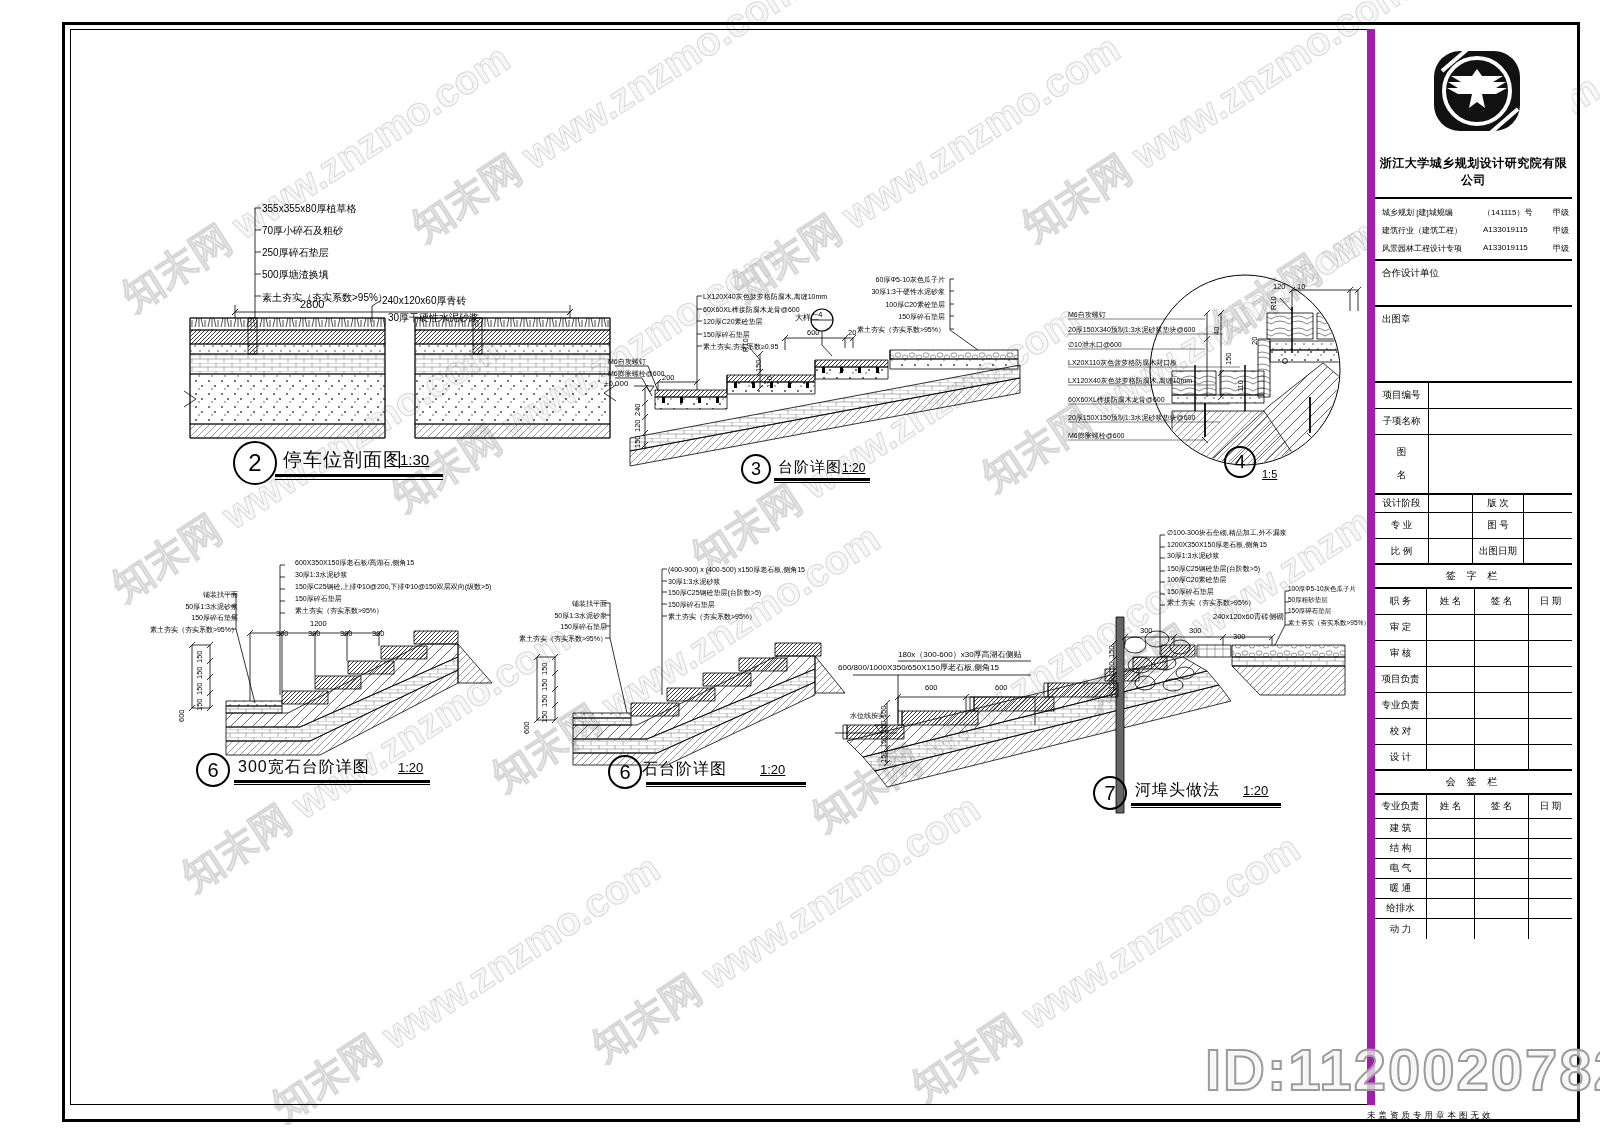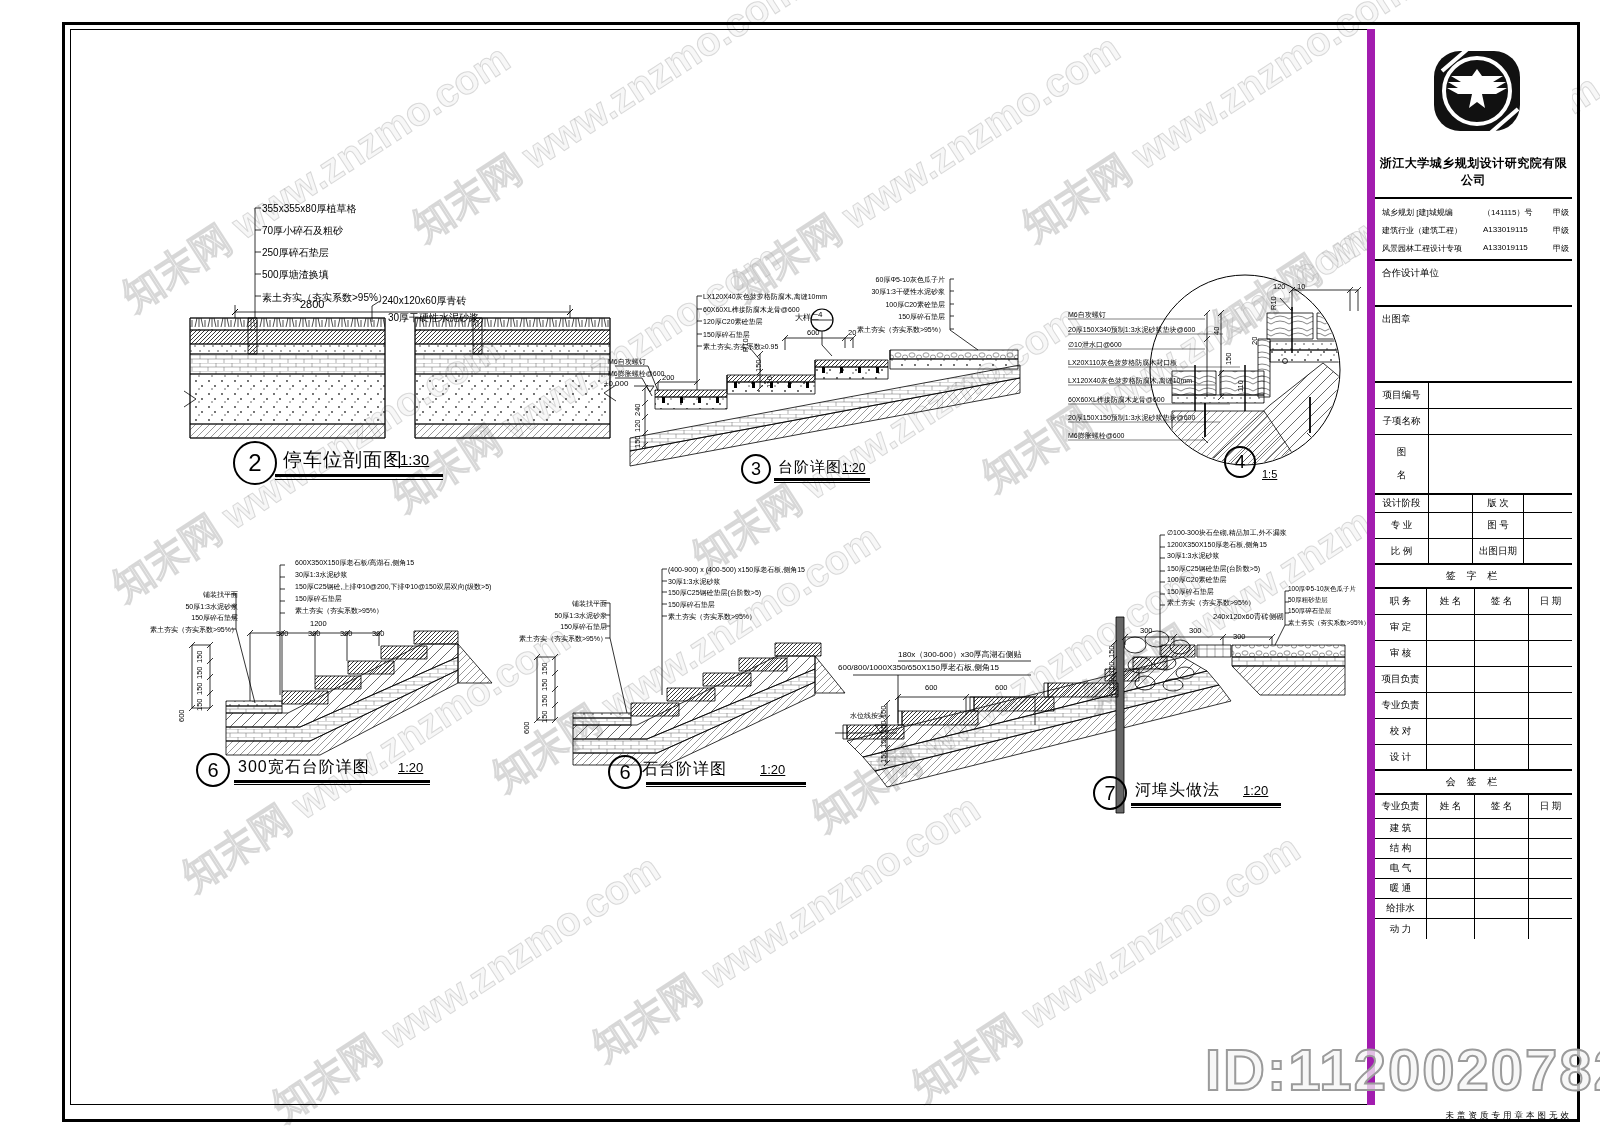--- a/index.html
+++ b/index.html
@@ -564,17 +564,17 @@
         <div class="td" style="flex:1"></div>
       </div>
     <div class="sec tr" style="height:20px;border-bottom:none">
         <div class="td" style="width:52px">动 力</div>
         <div class="td" style="width:48px"></div>
         <div class="td" style="width:54px"></div>
         <div class="td" style="flex:1"></div>
       </div>
   </div>
 
-  <div class="footnote" style="left:1367px;top:1110px;width:205px;text-align:right">未盖资质专用章本图无效</div>
+  <div class="footnote" style="left:1367px;top:1110px;width:205px;text-align:left">未盖资质专用章本图无效</div>
 
   <div class="outl-id" style="left:1205px;top:1036px">ID:1120020782</div>
 
 </div>
 
 </body></html>

